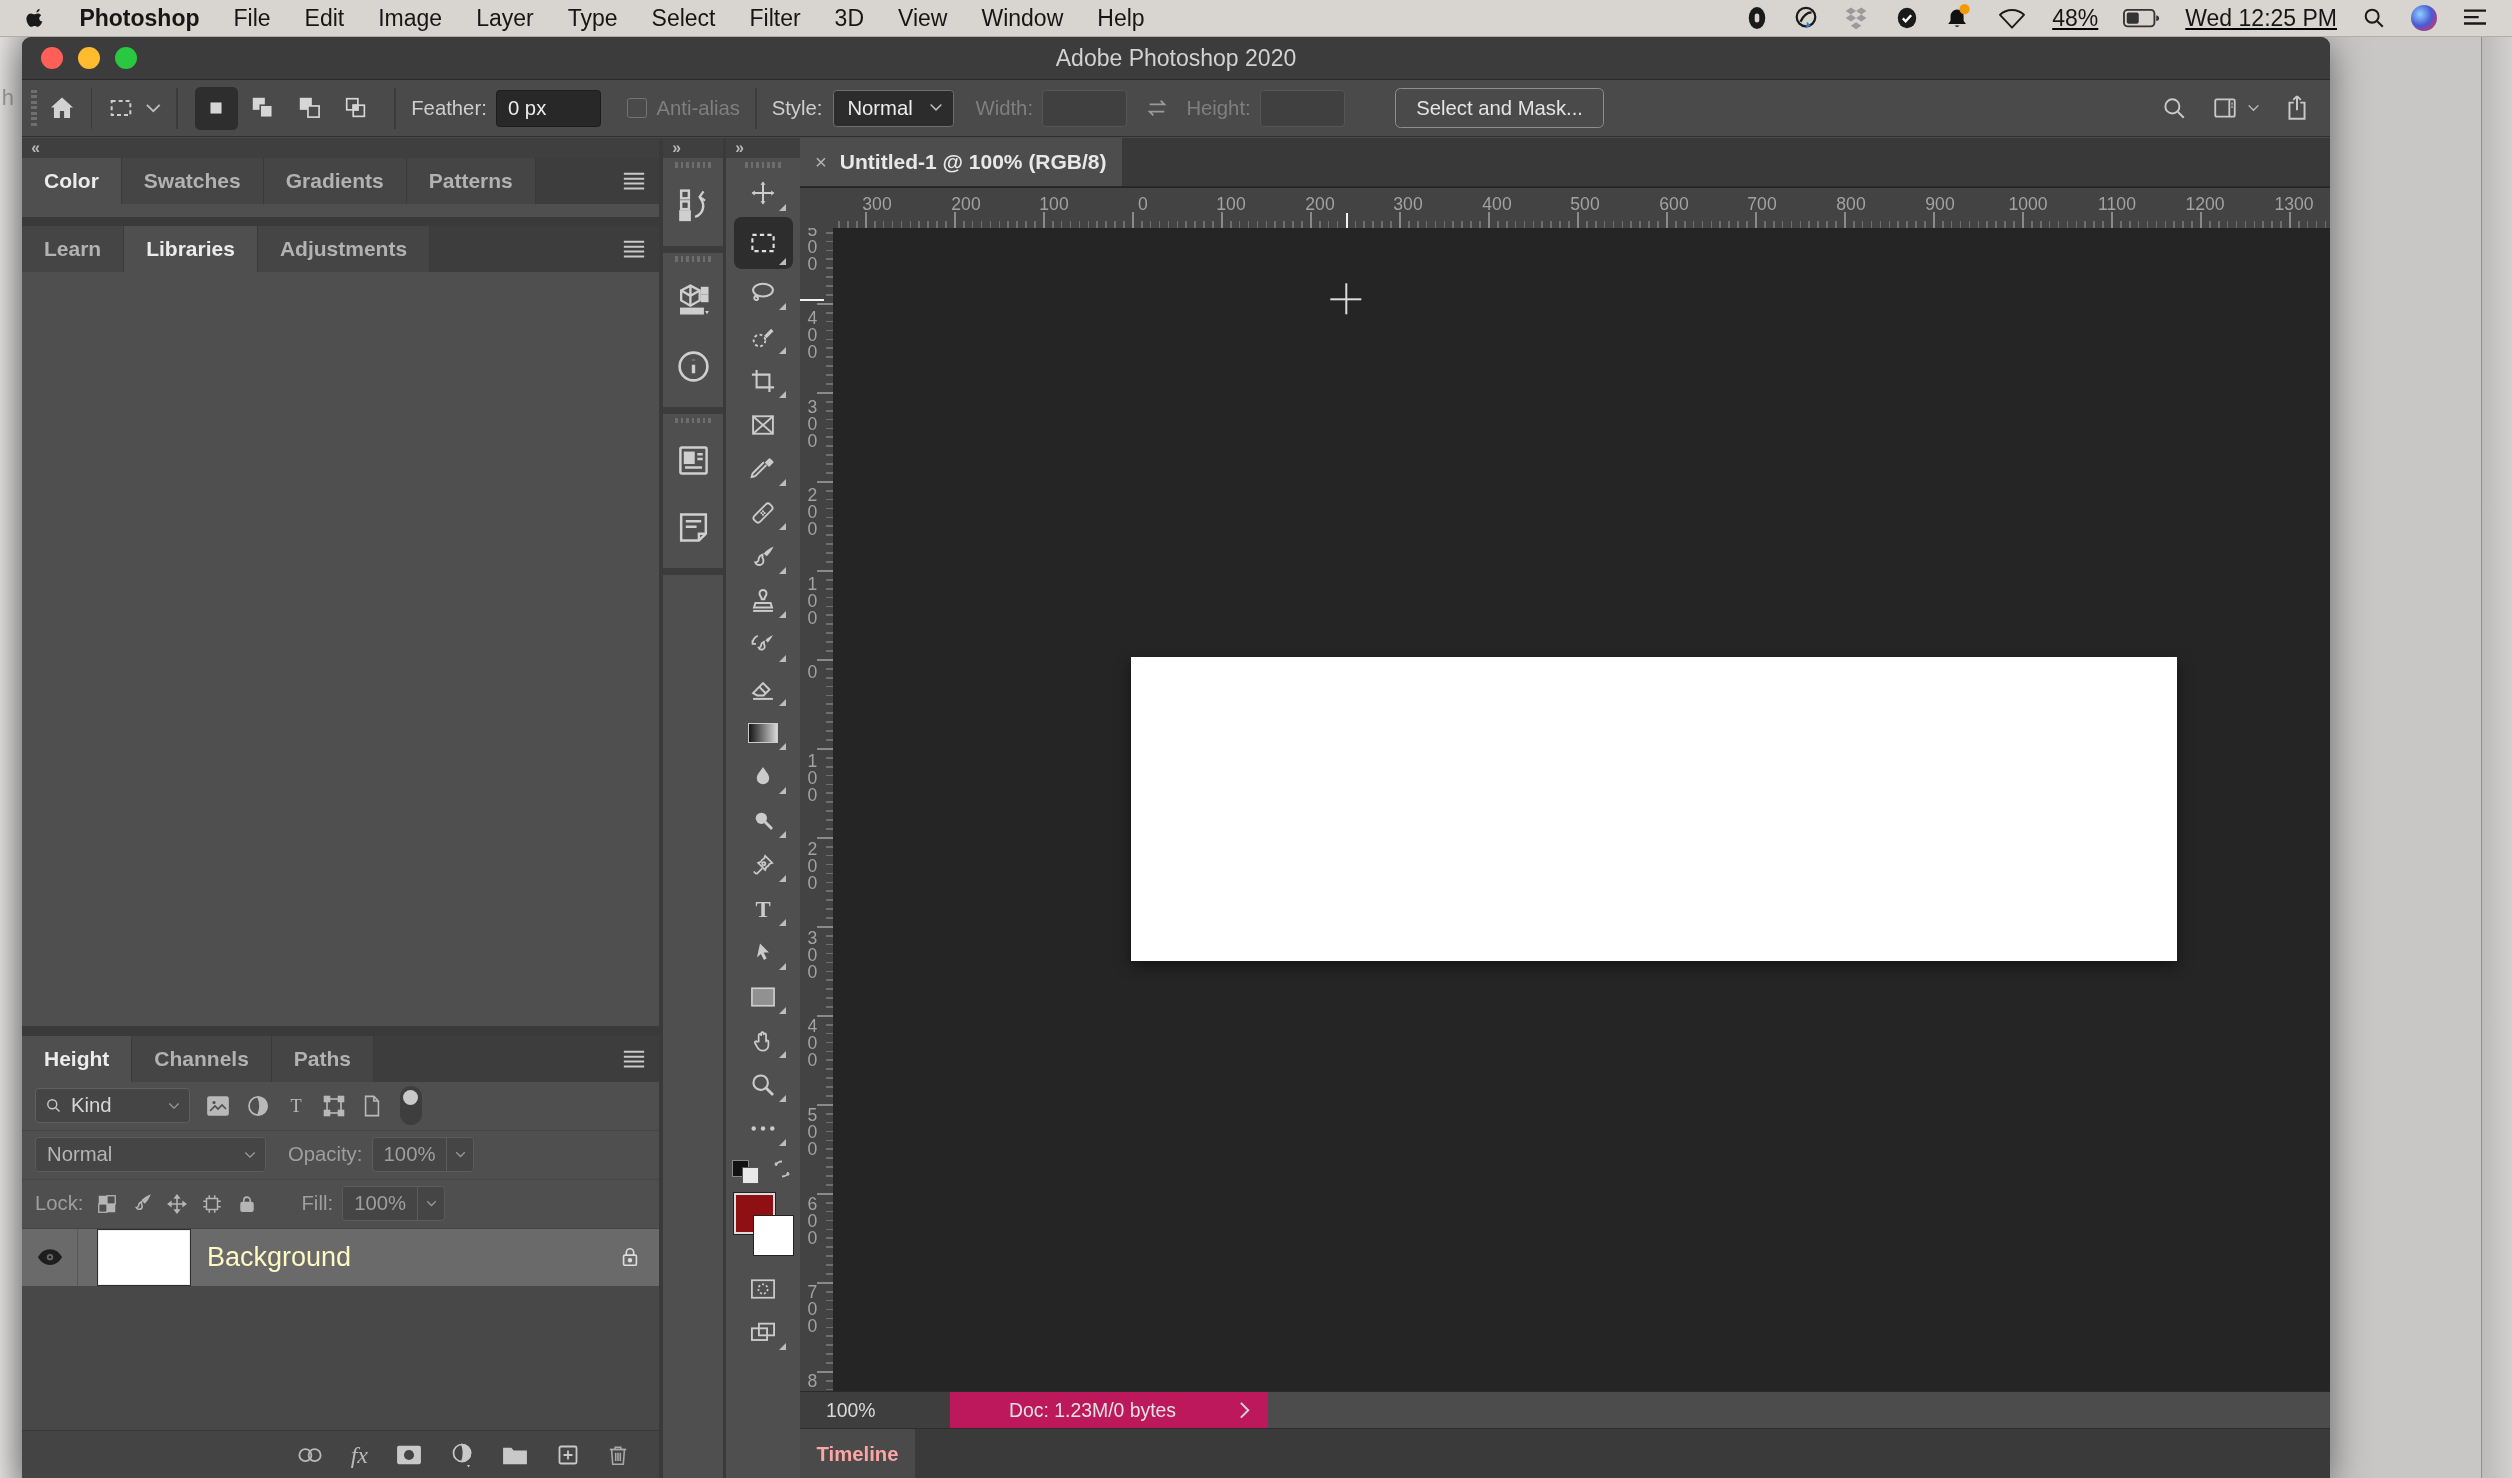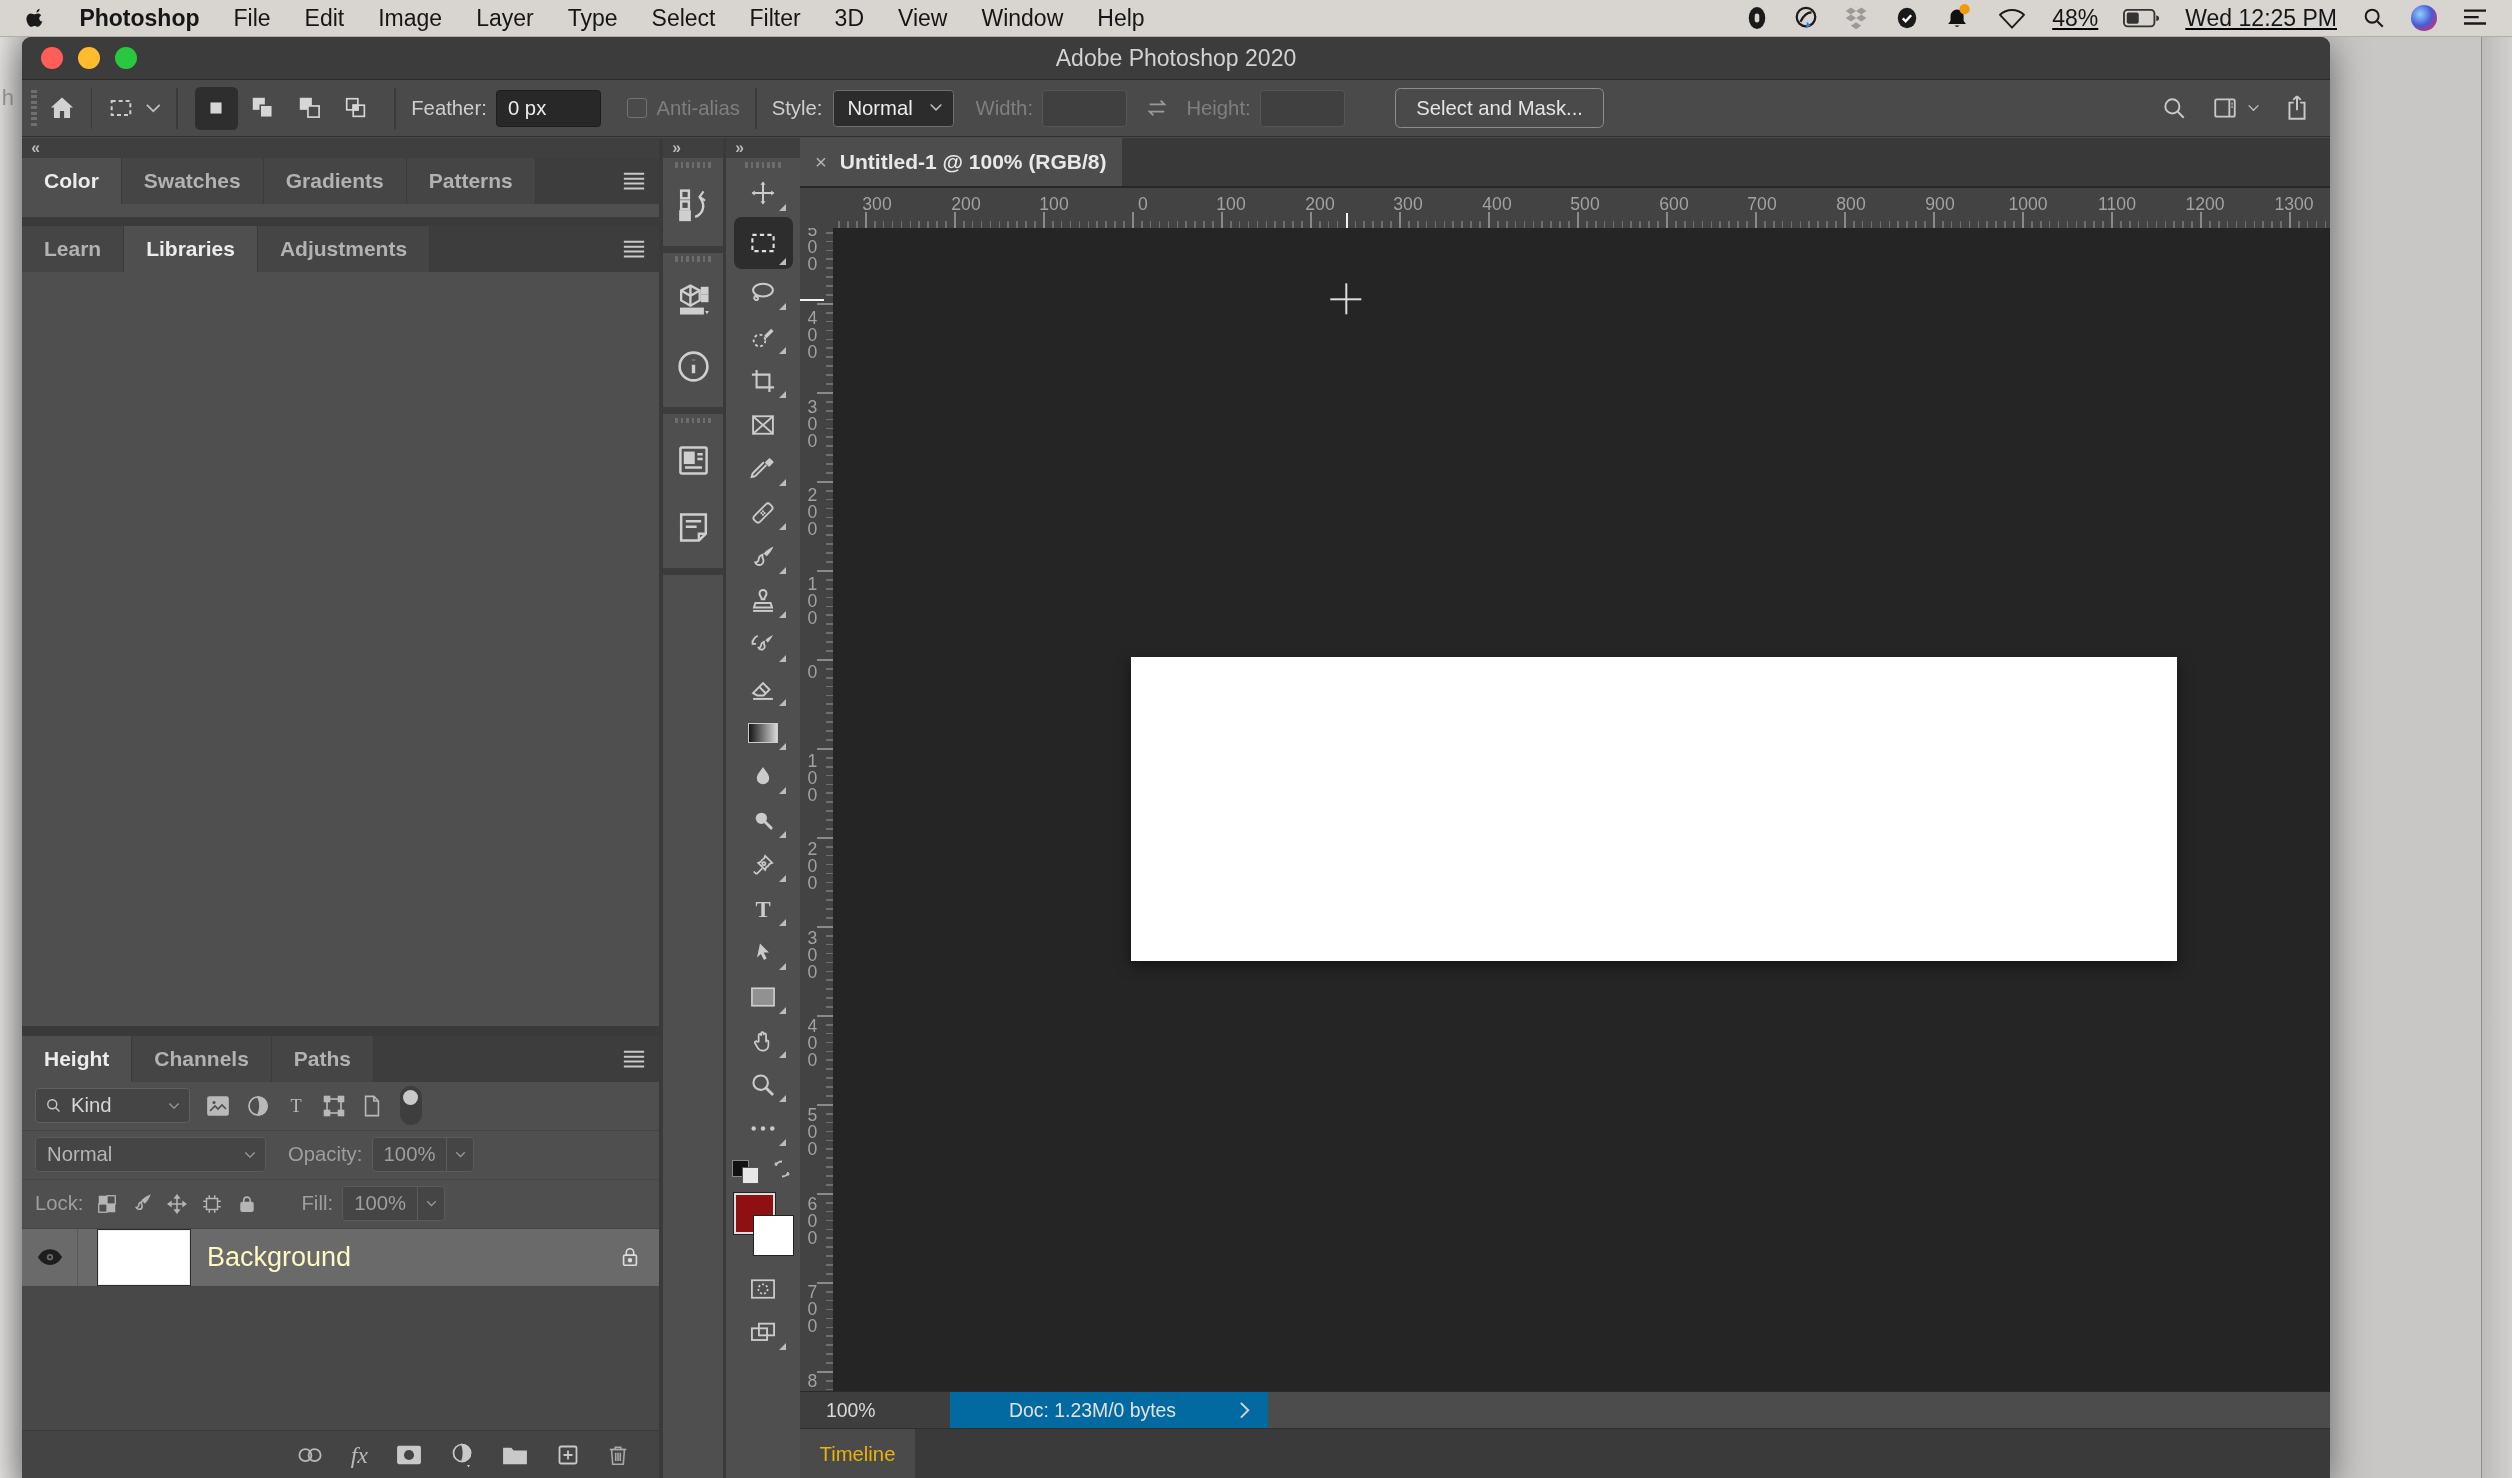--- a/index.html
+++ b/index.html
@@ -137,24 +137,24 @@
 
   .pasteboard{position:absolute;left:33px;top:90px;right:0;bottom:88px;background:#252525;overflow:hidden;}
   .doccanvas{position:absolute;left:298px;top:429px;width:1046px;height:304px;background:#fff;box-shadow:0 4.6px 13px rgba(0,0,0,.5);}
   .crosshair{position:absolute;left:513px;top:71px;width:31px;height:31px;transform:translate(-15.7px,-15.7px);}
   .crosshair::before{content:'';position:absolute;left:15px;top:0;width:1.8px;height:31px;background:#dcdcdc;}
   .crosshair::after{content:'';position:absolute;left:0;top:15px;width:31px;height:1.8px;background:#dcdcdc;}
 
   .statusbar{position:absolute;left:0;right:0;bottom:50px;height:38px;background:#4c4c4c;border-top:1.8px solid #2a2a2a;
     display:flex;align-items:stretch;box-sizing:border-box;}
   .zoomcell{width:124px;background:#3e3e3e;display:flex;align-items:center;padding-left:26px;color:#d8d8d8;font-size:19.4px;}
-  .doccell{width:318px;background:#0369a1;display:flex;align-items:center;color:#e2e2e2;font-size:19.4px;padding:0 16.6px 0 59px;
+  .doccell{width:318px;background:#be185d;display:flex;align-items:center;color:#e2e2e2;font-size:19.4px;padding:0 16.6px 0 59px;
     justify-content:space-between;box-sizing:border-box;}
   .timelinebar{position:absolute;left:0;right:0;bottom:0;height:50px;background:#3a3a3a;border-top:0.9px solid #2e2e2e;display:flex;}
-  .tltab{width:115px;background:#4a4a4a;display:flex;align-items:center;justify-content:center;color:#eab308;font-size:20.3px;font-weight:400;}
+  .tltab{width:115px;background:#4a4a4a;display:flex;align-items:center;justify-content:center;color:#fca5a5;font-size:20.3px;font-weight:700;}
 
   svg{display:block;}
   .ico{color:inherit;}
 </style>
 </head>
 <body>
 
 <div id="screen">
 
   <div class="menubar">

